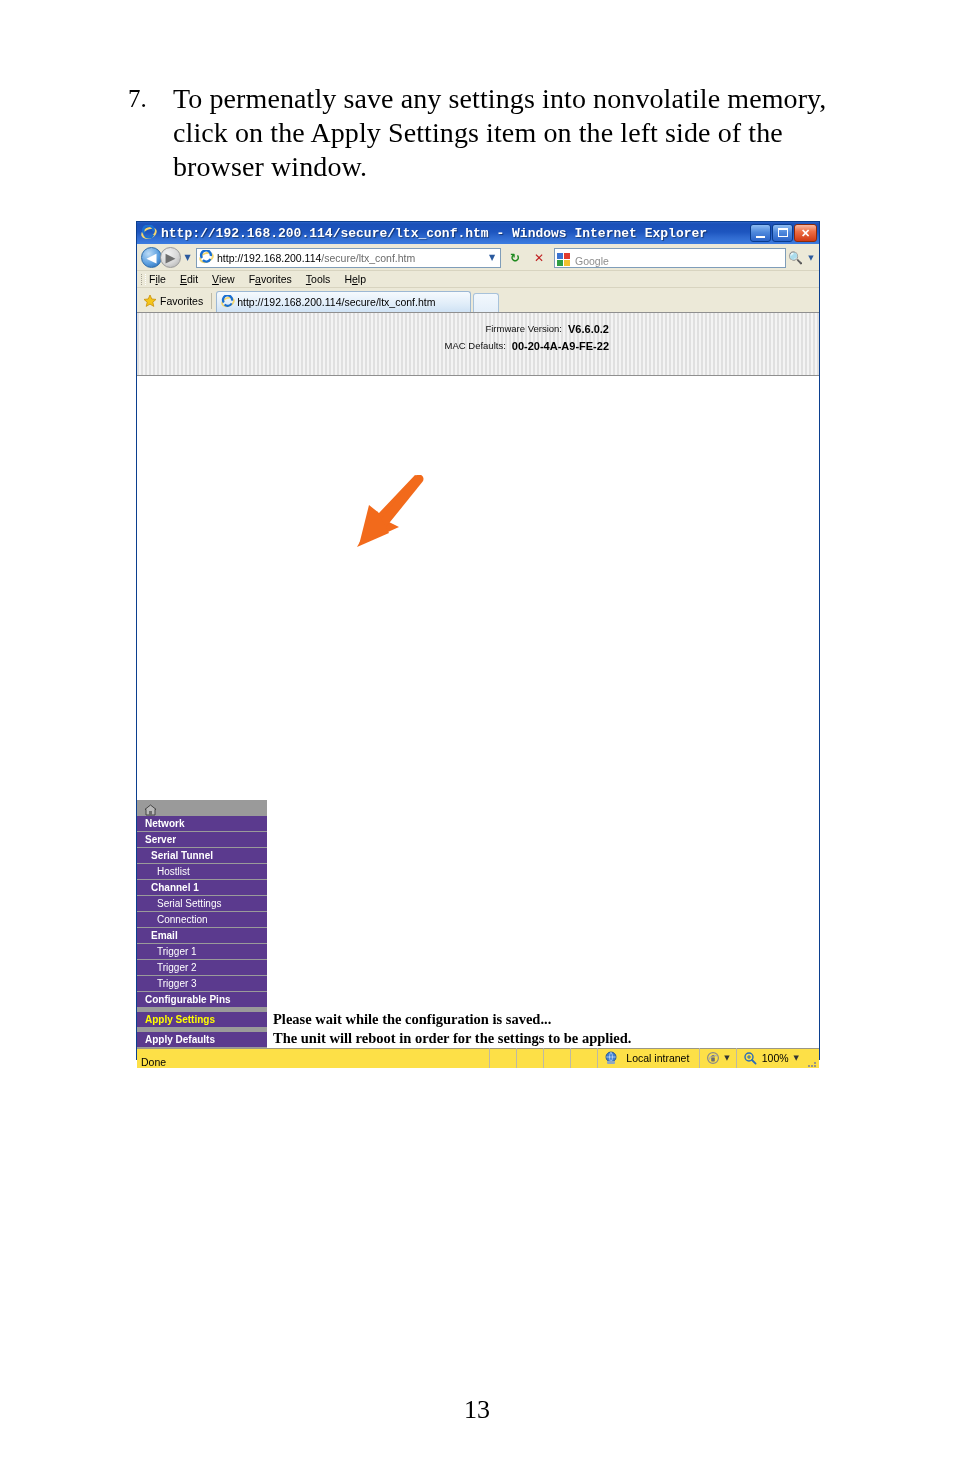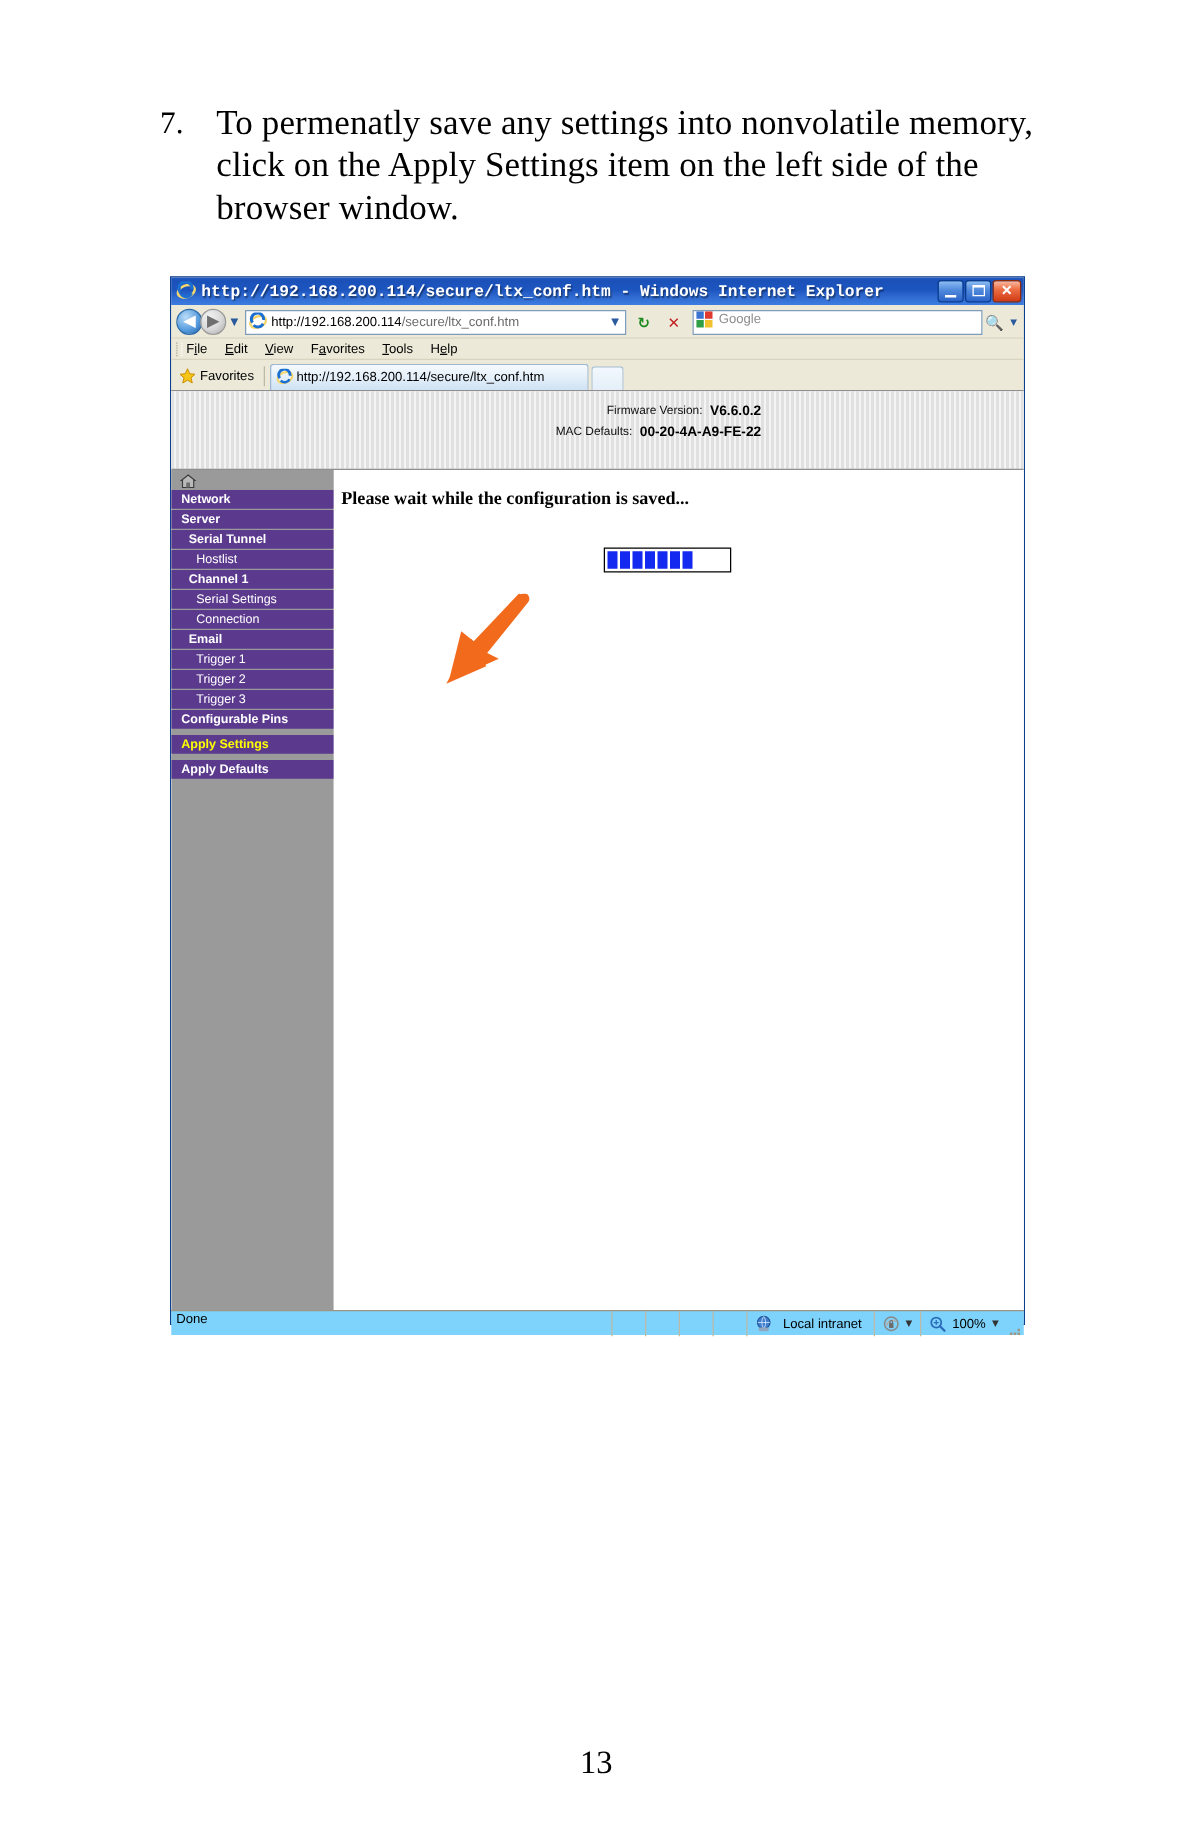--- a/index.html
+++ b/index.html
@@ -202,21 +202,21 @@
   .tb-refresh { color: #1f8a1f; }
   .tb-stop { color: #c02020; }
   .search-box {
     flex: 0 0 232px;
     width: 232px;
     height: 20px;
     background: #fff;
     border: 1px solid #7f9db9;
     box-sizing: border-box;
     display: flex;
-    align-items: flex-start;
+    align-items: flex-end;
     padding-left: 2px;
     margin-left: 2px;
   }
   .g-icon {
     flex: 0 0 14px; width: 14px; height: 14px; margin-right: 4px;
     position: relative;
   }
   .search-ph {
     font-size: 10.5px; color: #8e8e8e;
     font-family: "Liberation Sans", sans-serif;
@@ -331,21 +331,21 @@
   .fw-label {
     font-size: 9.5px; color: #111; margin-right: 6px;
     font-family: "Liberation Sans", sans-serif;
   }
   .fw-value {
     font-size: 11px; color: #000; font-weight: bold;
     font-family: "Liberation Sans", sans-serif;
   }
 
   
-  .page-body { display: flex; height: 672px; }
+  .page-body { display: flex; height: 672px; align-items: flex-end; }
   .sidebar {
     width: 130px;
     flex: 0 0 130px;
     background: #9a9a9a;
     position: relative;
   }
   .nav-home {
     height: 16px;
     background: #9a9a9a;
     display: flex; align-items: center; padding-left: 7px;
@@ -412,24 +412,24 @@
     top: 162px;
     width: 78px;
     height: 78px;
     pointer-events: none;
     z-index: 20;
   }
 
   
   .status-bar {
     height: 20px;
-    background: #7dd3fc;
+    background: #fde047;
     border-top: 1px solid #9b9784;
     display: flex;
-    align-items: flex-start;
+    align-items: flex-end;
     font-size: 10.5px;
     color: #000;
     font-family: "Liberation Sans", sans-serif;
     box-sizing: border-box;
   }
   .status-text { padding-left: 4px; flex: 0 0 auto; }
   .status-spring { flex: 1 1 auto; }
   .status-cell {
     width: 26px; height: 20px;
     border-left: 1px solid #bdb9a5;
@@ -627,20 +627,21 @@
             <span>Apply Settings</span>
           </div>
         <div class="nav-gap"></div>
         <div class="nav-item lvl0">
             <span>Apply Defaults</span>
           </div>
       </div>
 
       <div class="content">
         <div class="msg-line">Please wait while the configuration is saved...</div>
+        <div class="msg-line">The unit will reboot in order for the settings to be applied.</div>
         <div class="progress-wrap" id="progress-bar">
             <span class="progress-block" style="background: rgb(20, 41, 240);"></span>
             <span class="progress-block" style="background: rgb(20, 41, 240);"></span>
             <span class="progress-block" style="background: rgb(20, 41, 240);"></span>
             <span class="progress-block" style="background: rgb(20, 41, 240);"></span>
             <span class="progress-block" style="background: rgb(20, 41, 240);"></span>
             <span class="progress-block" style="background: rgb(20, 41, 240);"></span>
             <span class="progress-block" style="background: rgb(20, 41, 240);"></span>
           </div>
       </div>

